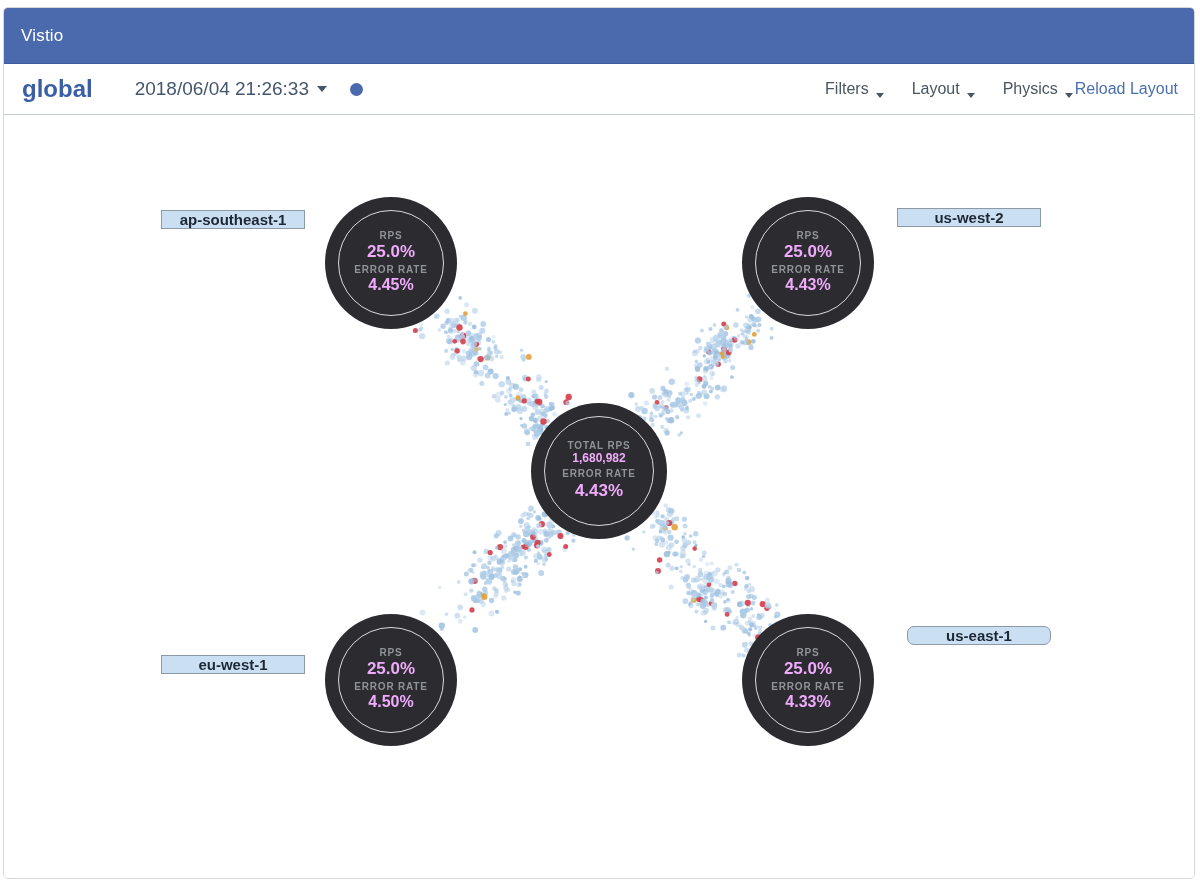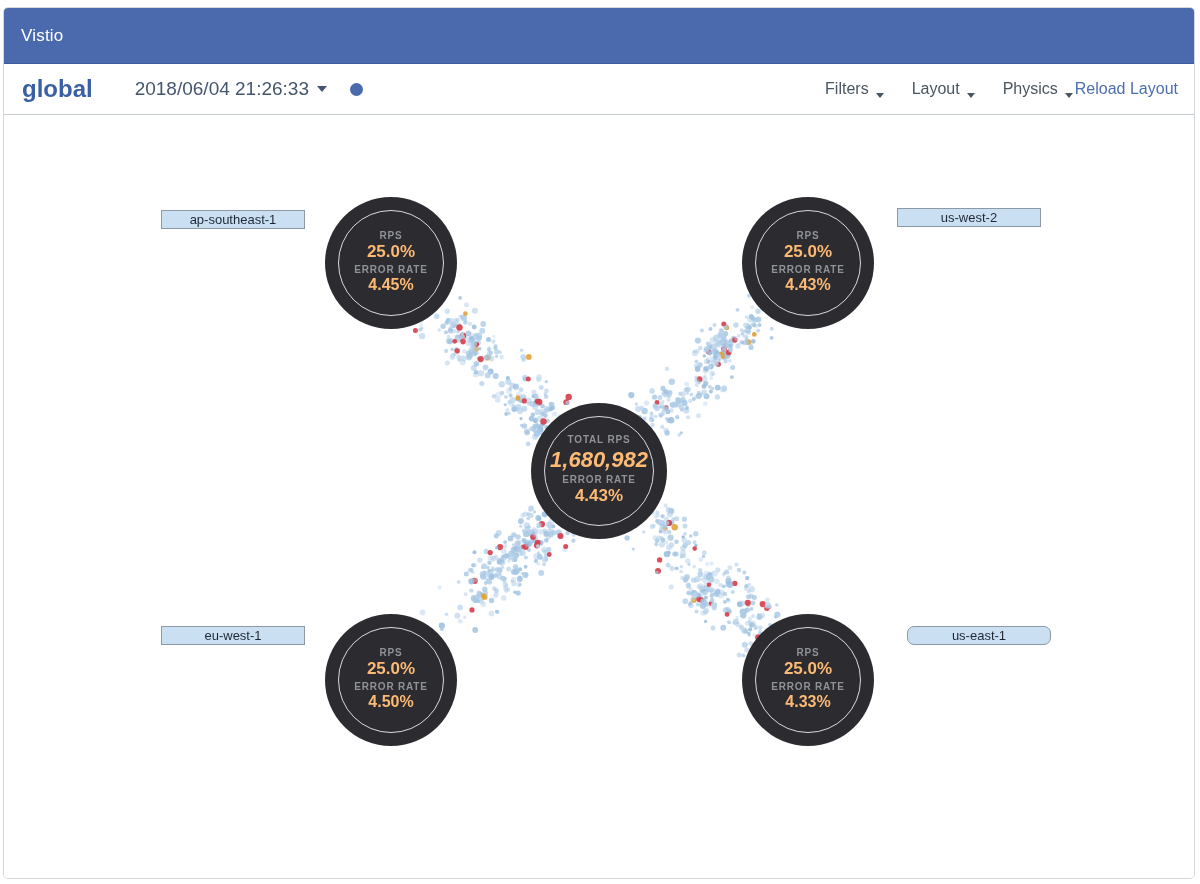--- a/index.html
+++ b/index.html
@@ -32,28 +32,28 @@
   
   .canvas{position:relative;width:1192px;height:772px;background:#ffffff;overflow:hidden;}
   .canvas svg{position:absolute;left:0;top:0;}
 
   .node{position:absolute;background:#2b2b30;border-radius:50%;display:flex;
         align-items:center;justify-content:center;cursor:pointer;}
   .node::after{content:'';position:absolute;inset:13px;border:1.5px solid rgba(240,243,246,.88);
                border-radius:50%;pointer-events:none;}
   .node-inner{position:relative;text-align:center;z-index:1;line-height:1.15;}
   .nlabel{font-size:10px;color:#8f9297;font-weight:600;letter-spacing:0.8px;}
-  .nvalue{color:#fdba74;font-weight:bold;margin:1px 0 2px;}
-  .v19{font-size:22px;font-style:italic;}
+  .nvalue{color:#f0abfc;font-weight:bold;margin:1px 0 2px;}
+  .v19{font-size:12px;}
   .v17{font-size:17px;}
   .v16{font-size:16px;}
 
   .region-label{position:absolute;width:144px;height:19px;box-sizing:border-box;
-        background:#cbdff2;border:1px solid #8c99a6;color:#1c2835;font-size:13px;
-        font-weight:400;text-align:center;line-height:17px;cursor:pointer;}
+        background:#cbdff2;border:1px solid #8c99a6;color:#1c2835;font-size:15px;
+        font-weight:700;text-align:center;line-height:17px;cursor:pointer;}
 </style>
 </head>
 <body>
 
 <div class="window">
 
   <div class="navbar">
     <span class="brand">Vistio</span>
   </div>
 
@@ -1147,21 +1147,21 @@
         <circle cx="690.2" cy="451.6" r="1.8" fill="#bbd4ec" fill-opacity="0.58"></circle>
         <circle cx="720.9" cy="486.8" r="1.9" fill="#9dc0df" fill-opacity="0.79"></circle>
         <circle cx="696.4" cy="459.3" r="2.8" fill="#9dc0df" fill-opacity="0.66"></circle>
         <circle cx="739.4" cy="514.5" r="2.9" fill="#bbd4ec" fill-opacity="0.57"></circle>
         <circle cx="629.3" cy="434.1" r="1.7" fill="#bbd4ec" fill-opacity="0.91"></circle>
         <circle cx="672.7" cy="453.3" r="1.9" fill="#9dc0df" fill-opacity="0.86"></circle>
       </svg>
 
     <div class="region-label" style="left:157px;top:95px;">ap-southeast-1</div>
     <div class="region-label" style="left:893px;top:93px;">us-west-2</div>
-    <div class="region-label" style="left:157px;top:511px;">eu-west-1</div>
+    <div class="region-label" style="left:157px;top:540px;">eu-west-1</div>
     <div class="region-label" style="left:903px;top:511px;border-radius:7px;">us-east-1</div>
 
     <div class="node" style="left:321px;top:82px;width:132px;height:132px;">
       <div class="node-inner">
         <div class="nlabel">RPS</div>
         <div class="nvalue v17">25.0%</div>
         <div class="nlabel">ERROR RATE</div>
         <div class="nvalue v16">4.45%</div>
       </div>
     </div>

